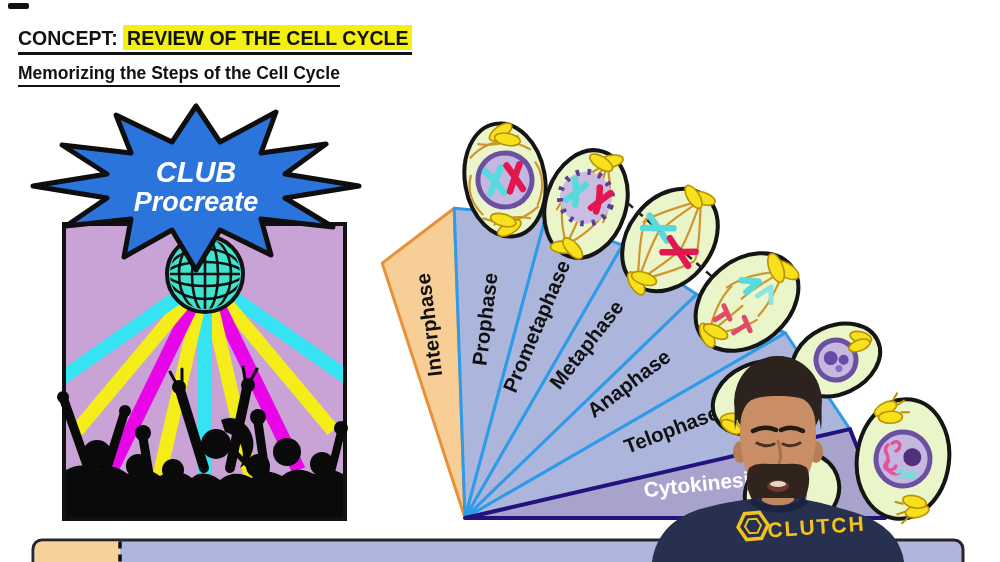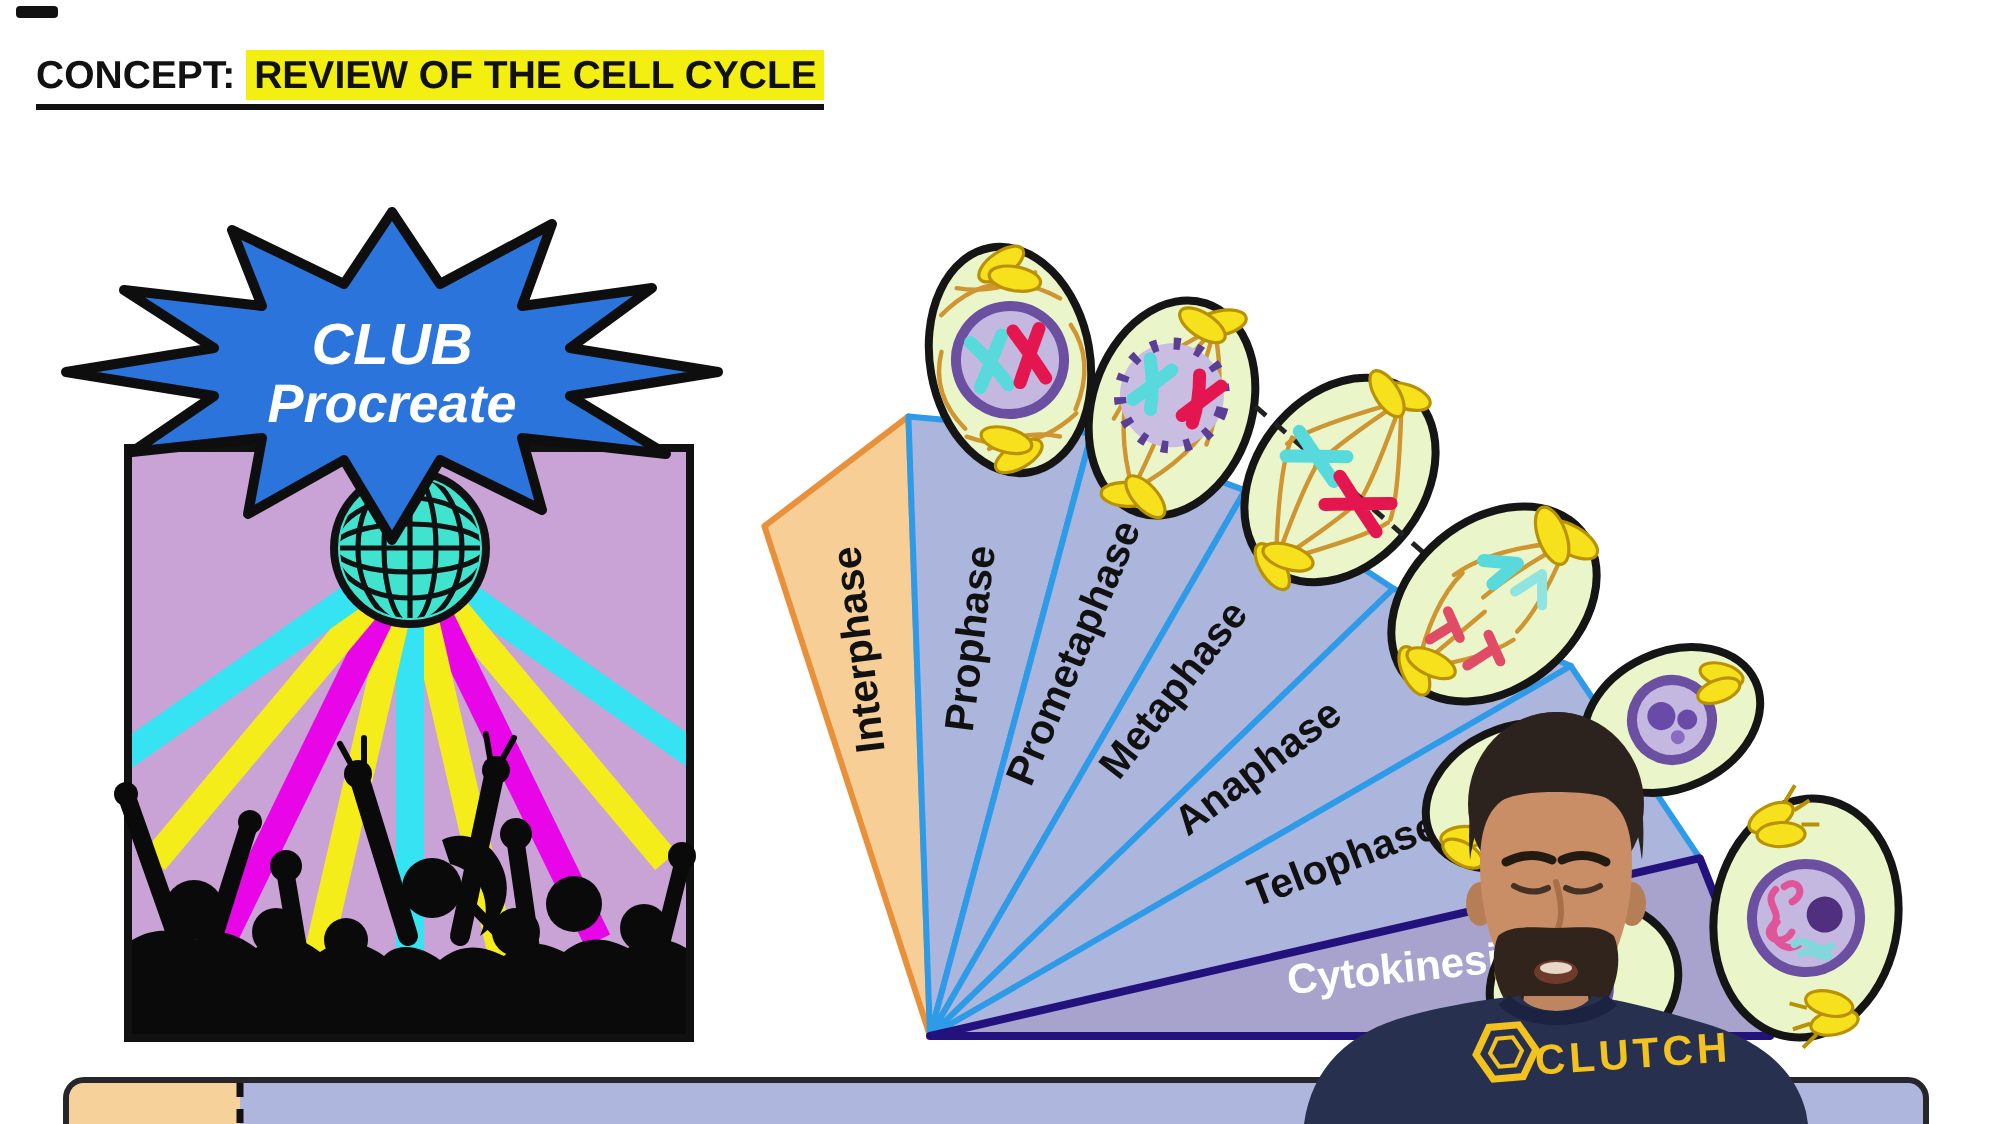--- a/index.html
+++ b/index.html
@@ -28,20 +28,21 @@
 </style>
 </head>
 <body>
 
 <div class="stage">
 
   <div class="corner-mark"></div>
 
   <div class="heading"><span>CONCEPT:</span>&nbsp;<span class="hl" style="background: rgb(243, 239, 16);">REVIEW OF THE CELL CYCLE</span></div>
 
+  <div class="subheading">Memorizing the Steps of the Cell Cycle</div>
 
   <svg width="1000" height="562" viewBox="0 0 1000 562" style="position:absolute;left:0;top:0">
     <defs>
       <clipPath id="boxclip">
           <rect x="66" y="226" width="277" height="291"></rect>
         </clipPath>
       <clipPath id="ballclip">
           <circle cx="205" cy="274" r="35"></circle>
         </clipPath>
     </defs>

